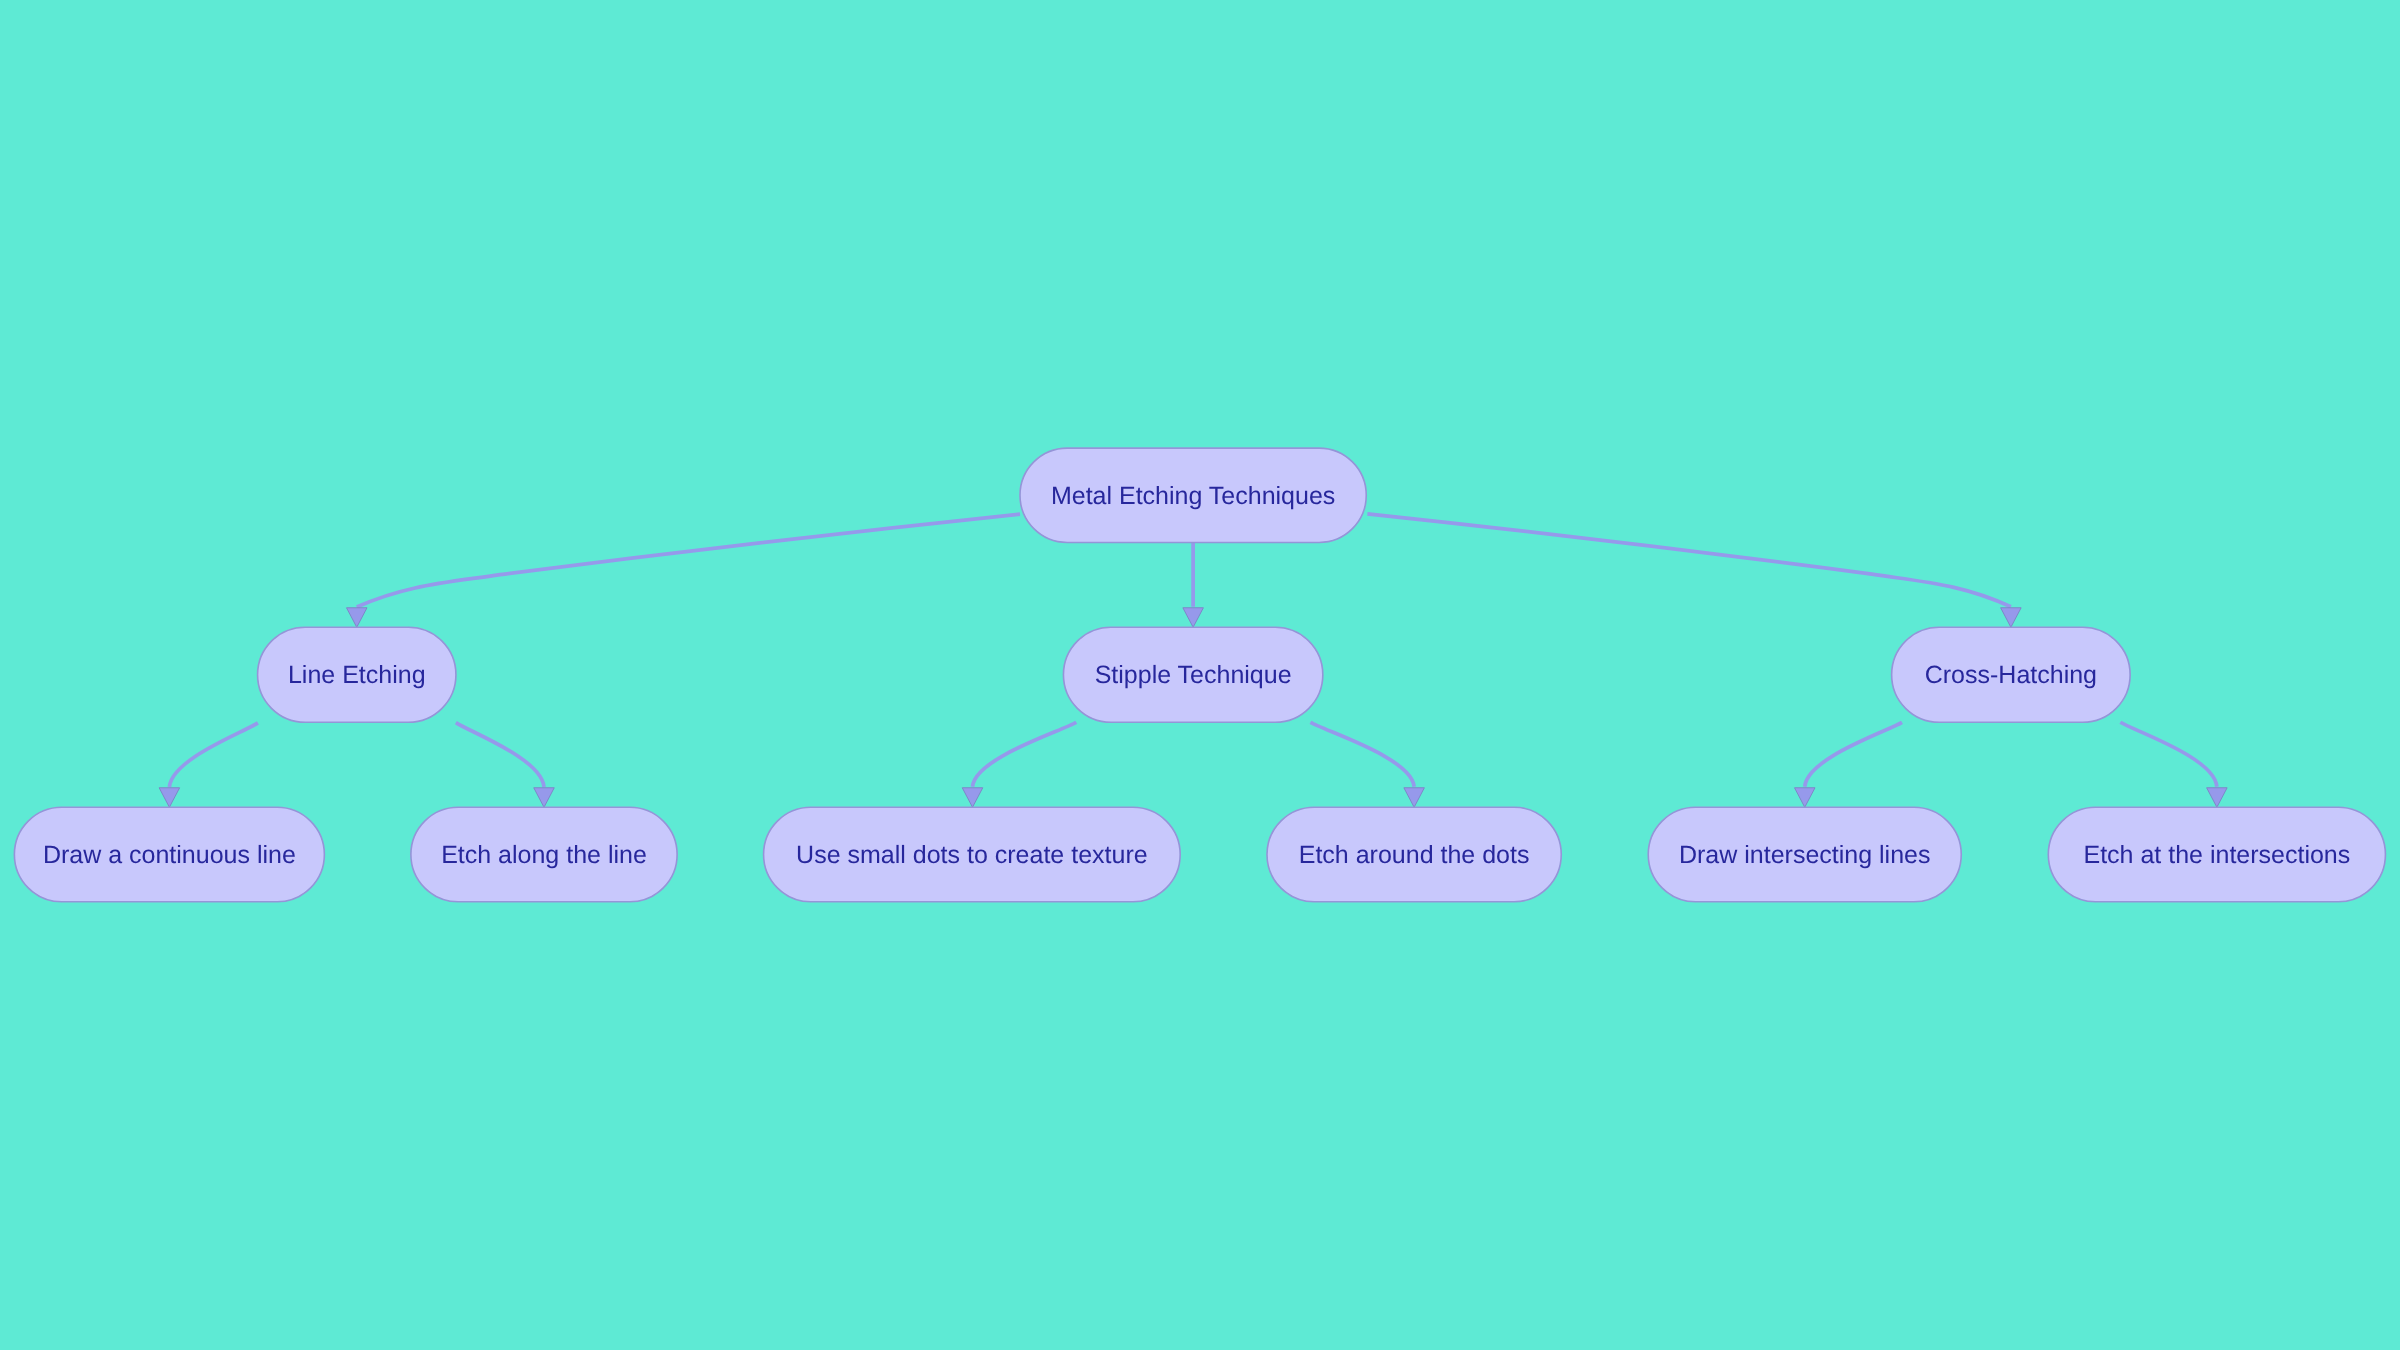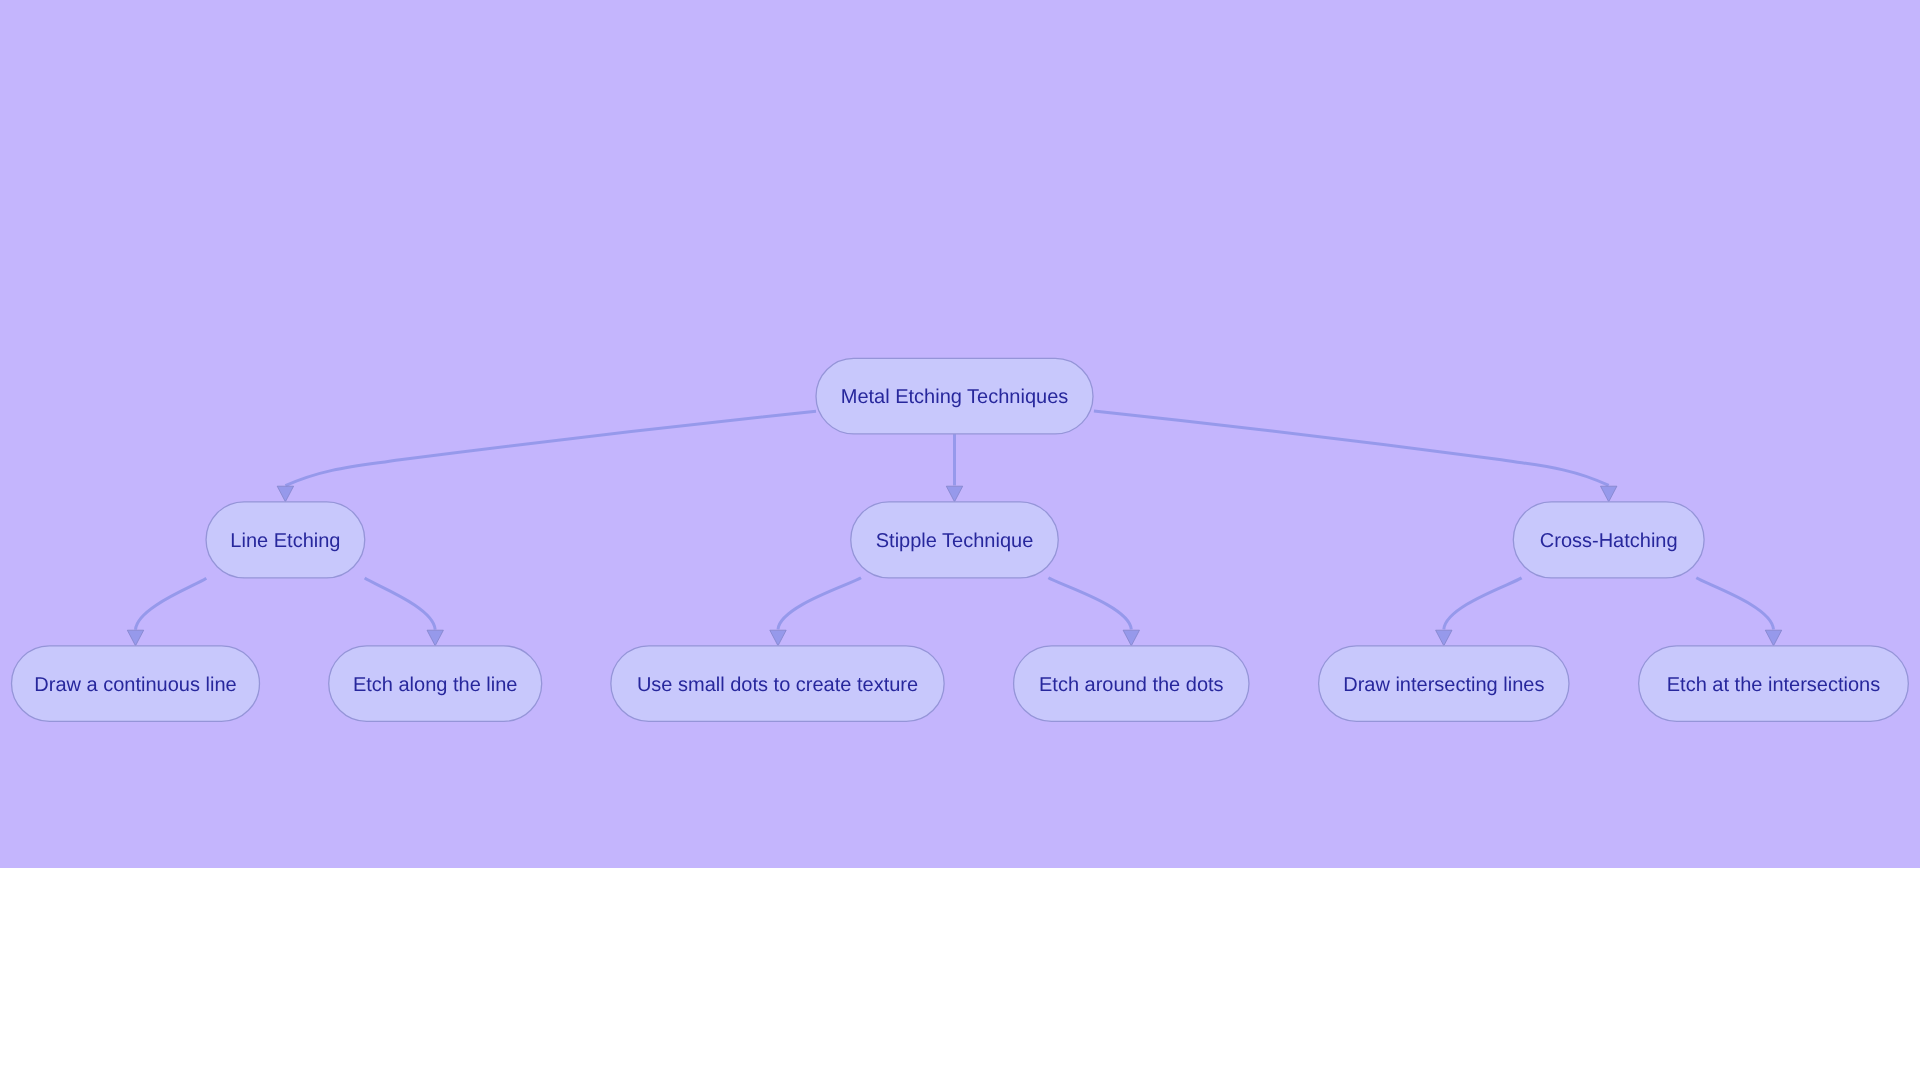--- a/index.html
+++ b/index.html
@@ -1,19 +1,19 @@
 <!DOCTYPE html>
 <html><head>
 <meta charset="utf-8">
 <title>Metal Etching Techniques</title>
 <style>
   html,body{margin:0;padding:0;}
   body{width:1920px;height:1080px;background:#ffffff;overflow:hidden;
        font-family:"Liberation Sans",sans-serif;}
-  #stage{position:relative;width:1920px;height:868px;background:#c4b5fd;}
+  #stage{position:relative;width:1920px;height:1080px;background:#5eead4;}
   svg#chart{position:absolute;left:0;top:0;width:1920px;height:1080px;display:block;
             will-change:transform;transform:translateZ(0);}
   .node-rect{fill:#c8c8fc;stroke:#9595d8;stroke-width:1.3;}
   .node-label{fill:#27279c;font-family:"Liberation Sans",sans-serif;font-size:20px;
               text-anchor:middle;dominant-baseline:alphabetic;
               text-rendering:geometricPrecision;
               -webkit-font-smoothing:antialiased;}
   .edge-path{fill:none;stroke:#9699eb;stroke-width:3;stroke-linecap:butt;}
   .arrow-head{fill:#9699eb;stroke:#7d7fc4;stroke-width:0.7;stroke-linejoin:miter;}
 </style>

